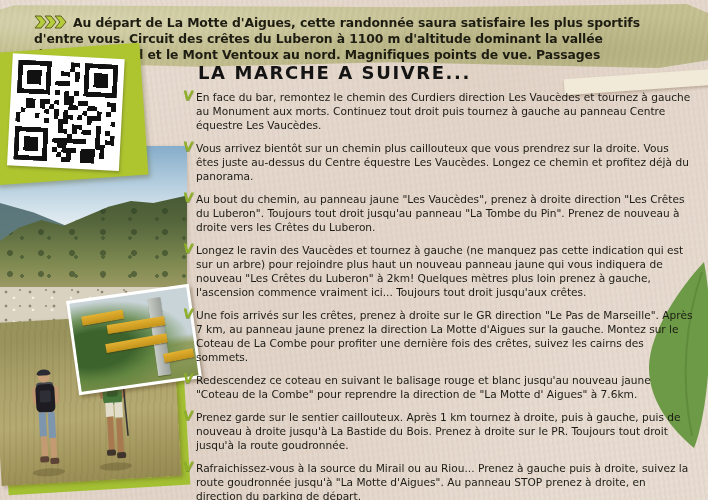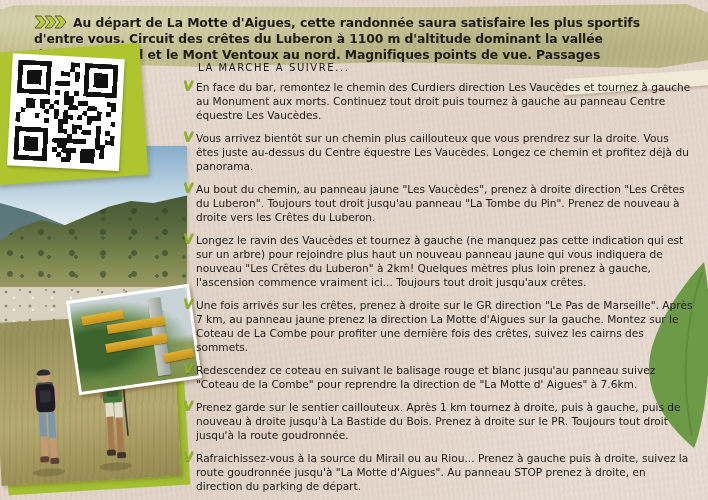--- a/index.html
+++ b/index.html
@@ -77,21 +77,21 @@
   .signs-inner{position:relative;width:100%;height:100%;overflow:hidden;
     background:
       radial-gradient(ellipse at 18% 55%, #3c632c 0 26%, rgba(90,130,60,.8) 45%, transparent 68%),
       linear-gradient(180deg,#c9d4d8 0 52%,#94a063 62%,#7d8f4a 100%);}
   .signbar{position:absolute;height:9px;background:linear-gradient(#e3b232,#c3921a);box-shadow:0 1px 1px rgba(60,40,0,.4);}
   .post{position:absolute;width:13px;background:linear-gradient(90deg,#c8ccc6,#9aa09a);box-shadow:0 1px 1px rgba(0,0,0,.3);}
   
   .leaf{position:absolute;right:-8px;top:258px;width:74px;height:194px;z-index:1;}
   
   .content{position:absolute;left:196px;top:62px;width:498px;z-index:6;color:#1c1b15;}
-  .content h2{margin:0 0 7px 2px;font-size:10px;letter-spacing:1.6px;color:#141414;font-weight:normal;}
+  .content h2{margin:0 0 7px 2px;font-size:18px;letter-spacing:1.6px;color:#141414;font-weight:bold;}
   .step{position:relative;margin:0 0 9px 0;font-size:10.6px;line-height:14px;}
   .vmark{position:absolute;left:-13px;top:-1px;color:#8fb02a;font-weight:bold;font-size:13px;
     transform:skewX(-8deg);text-shadow:.5px .5px 0 rgba(90,110,20,.5);}
 </style>
 </head>
 <body>
 
 <div class="page">
 
   <div class="torn"></div>
@@ -400,21 +400,21 @@
     <div class="step">
       <span class="vmark">V</span>
       <span>Longez le ravin des Vaucèdes et tournez à gauche (ne manquez pas cette indication qui est sur un arbre) pour rejoindre plus haut un nouveau panneau jaune qui vous indiquera de nouveau "Les Crêtes du Luberon" à 2km! Quelques mètres plus loin prenez à gauche, l'ascension commence vraiment ici... Toujours tout droit jusqu'aux crêtes.</span>
     </div>
     <div class="step">
       <span class="vmark">V</span>
       <span>Une fois arrivés sur les crêtes, prenez à droite sur le GR direction "Le Pas de Marseille". Après 7 km, au panneau jaune prenez la direction La Motte d'Aigues sur la gauche. Montez sur le Coteau de La Combe pour profiter une dernière fois des crêtes, suivez les cairns des sommets.</span>
     </div>
     <div class="step">
       <span class="vmark">V</span>
-      <span>Redescendez ce coteau en suivant le balisage rouge et blanc jusqu'au panneau suivez "Coteau de la Combe" pour reprendre la direction de "La Motte d' Aigues" à 7.6km.</span>
+      <span>Redescendez ce coteau en suivant le balisage rouge et blanc jusqu'au nouveau jaune "Coteau de la Combe" pour reprendre la direction de "La Motte d' Aigues" à 7.6km.</span>
     </div>
     <div class="step">
       <span class="vmark">V</span>
       <span>Prenez garde sur le sentier caillouteux. Après 1 km tournez à droite, puis à gauche, puis de nouveau à droite jusqu'à La Bastide du Bois. Prenez à droite sur le PR. Toujours tout droit jusqu'à la route goudronnée.</span>
     </div>
     <div class="step">
       <span class="vmark">V</span>
       <span>Rafraichissez-vous à la source du Mirail ou au Riou... Prenez à gauche puis à droite, suivez la route goudronnée jusqu'à "La Motte d'Aigues". Au panneau STOP prenez à droite, en direction du parking de départ.</span>
     </div>
   </div>

